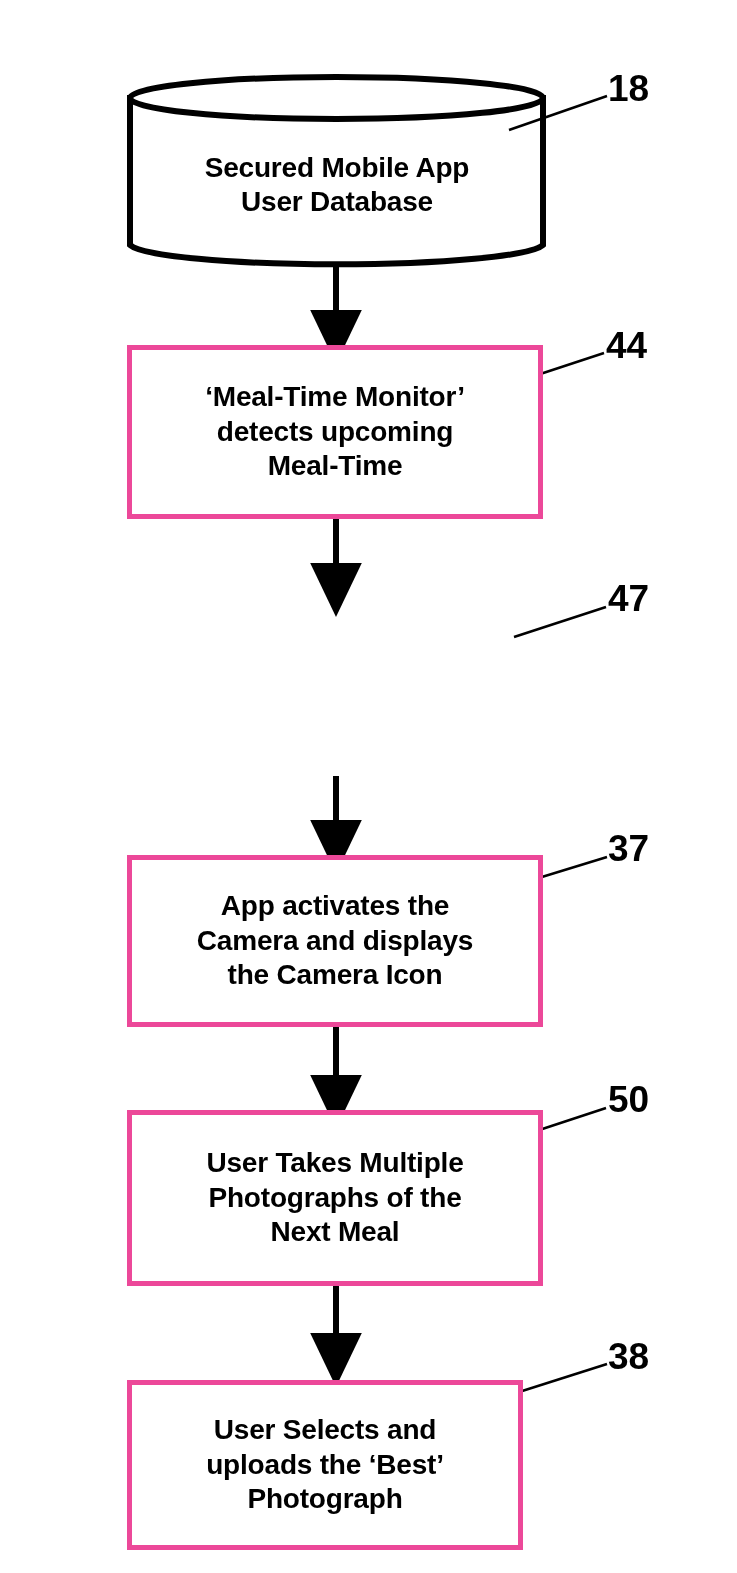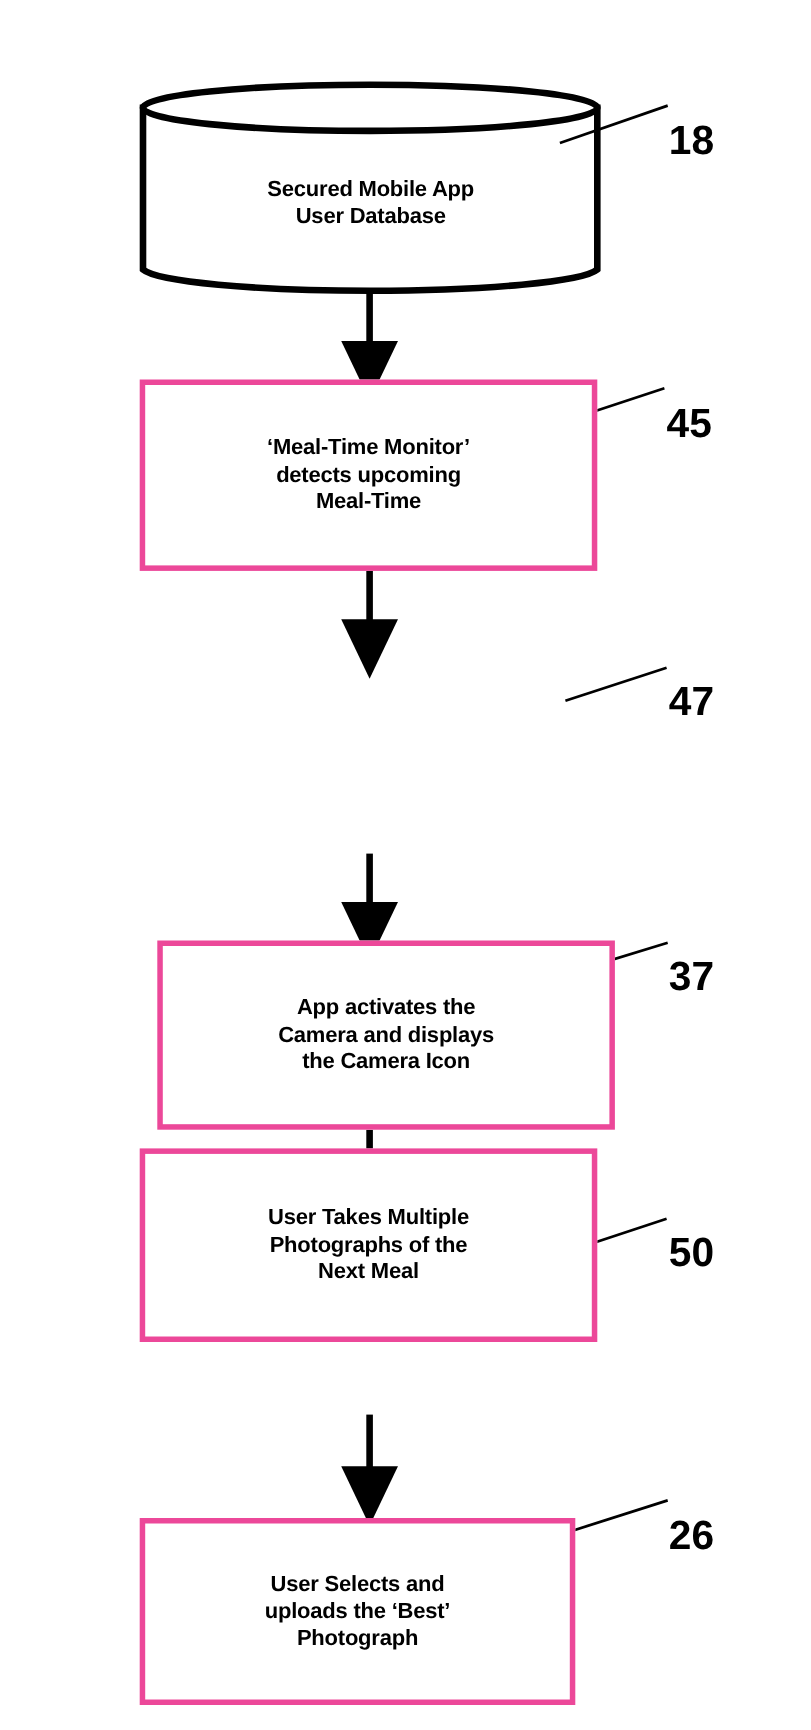--- a/index.html
+++ b/index.html
@@ -27,21 +27,21 @@
   }
   .node {
     position: absolute;
     box-sizing: border-box;
     display: flex;
     align-items: center;
     justify-content: center;
     text-align: center;
     color: #000000;
     font-weight: bold;
-    font-size: 20px;
+    font-size: 28px;
     line-height: 1.23;
     letter-spacing: -0.2px;
   }
   .node-process {
     border: 5px solid #ec4899;
     background: #ffffff;
   }
   .node-db {
     background: transparent;
     border: none;
@@ -52,21 +52,20 @@
     padding-top: 24px;
   }
   .ref-num {
     position: absolute;
     color: #000000;
     font-weight: bold;
     font-size: 37px;
     line-height: 1;
     letter-spacing: 0px;
     font-family: "Liberation Sans", sans-serif;
-    margin-top: 39px;
   }
   .node-text {
     display: block;
     width: 100%;
     padding: 0 10px;
     box-sizing: border-box;
     white-space: pre-line;
   }
 </style>
 </head>
@@ -108,38 +107,38 @@
     <span class="node-text db-label">Secured Mobile App
 User Database</span>
   </div>
   <div class="ref-num" style="left:608px; top:70px;">18</div>
 
   <div class="node node-process" style="left:127px; top:345px; width:416px; height:174px;">
     <span class="node-text">‘Meal-Time Monitor’
 detects upcoming
 Meal-Time</span>
   </div>
-  <div class="ref-num" style="left:606px; top:327px;">45</div>
+  <div class="ref-num" style="left:606px; top:327px;">44</div>
 
   <div class="ref-num" style="left:608px; top:580px;">47</div>
 
-  <div class="node node-process" style="left:127px; top:855px; width:416px; height:172px;margin-left:16px;">
+  <div class="node node-process" style="left:127px; top:855px; width:416px; height:172px;">
     <span class="node-text">App activates the
 Camera and displays
 the Camera Icon</span>
   </div>
   <div class="ref-num" style="left:608px; top:830px;">37</div>
 
-  <div class="node node-process" style="left:127px; top:1044px; width:416px; height:176px;">
+  <div class="node node-process" style="left:127px; top:1110px; width:416px; height:176px;">
     <span class="node-text">User Takes Multiple
 Photographs of the
 Next Meal</span>
   </div>
   <div class="ref-num" style="left:608px; top:1081px;">50</div>
 
   <div class="node node-process" style="left:127px; top:1380px; width:396px; height:170px;">
     <span class="node-text">User Selects and
 uploads the ‘Best’
 Photograph</span>
   </div>
-  <div class="ref-num" style="left:608px; top:1338px;">26</div>
+  <div class="ref-num" style="left:608px; top:1338px;">38</div>
 
 </div>
 
 </body></html>

